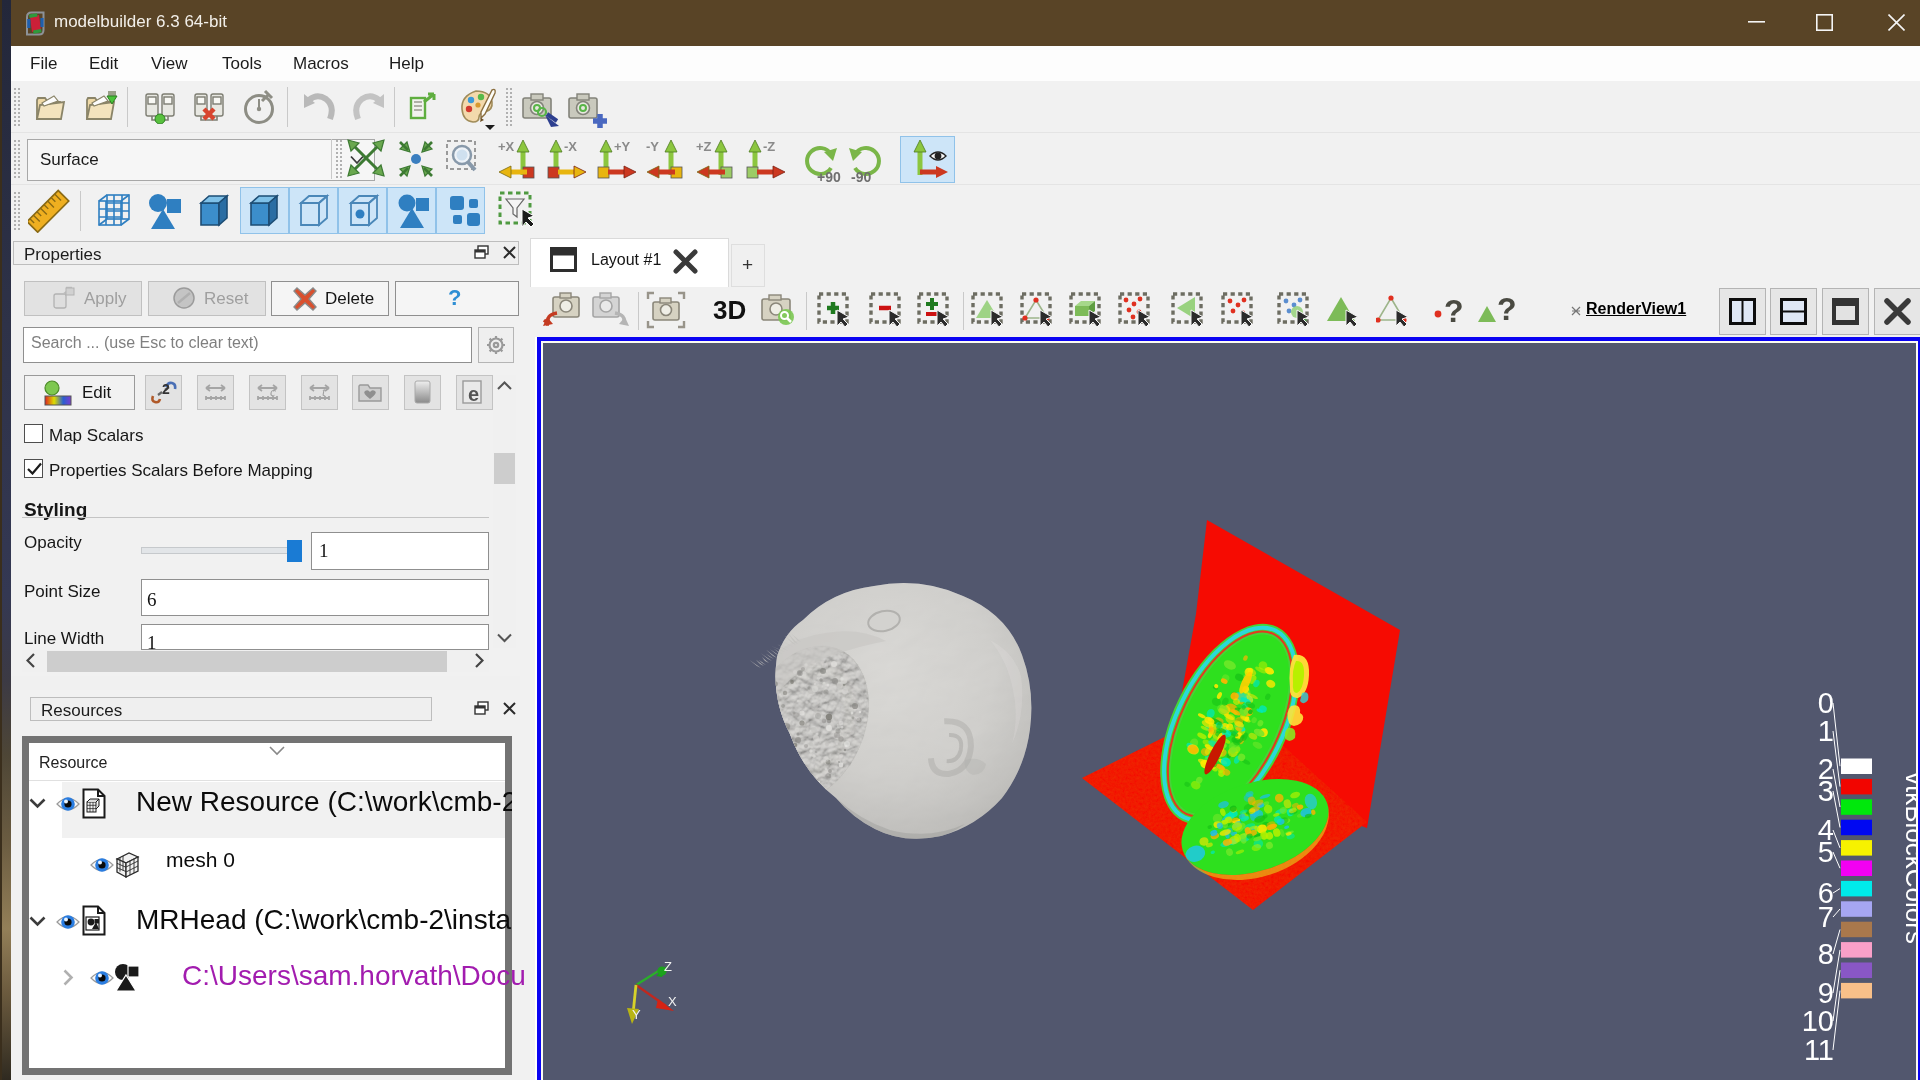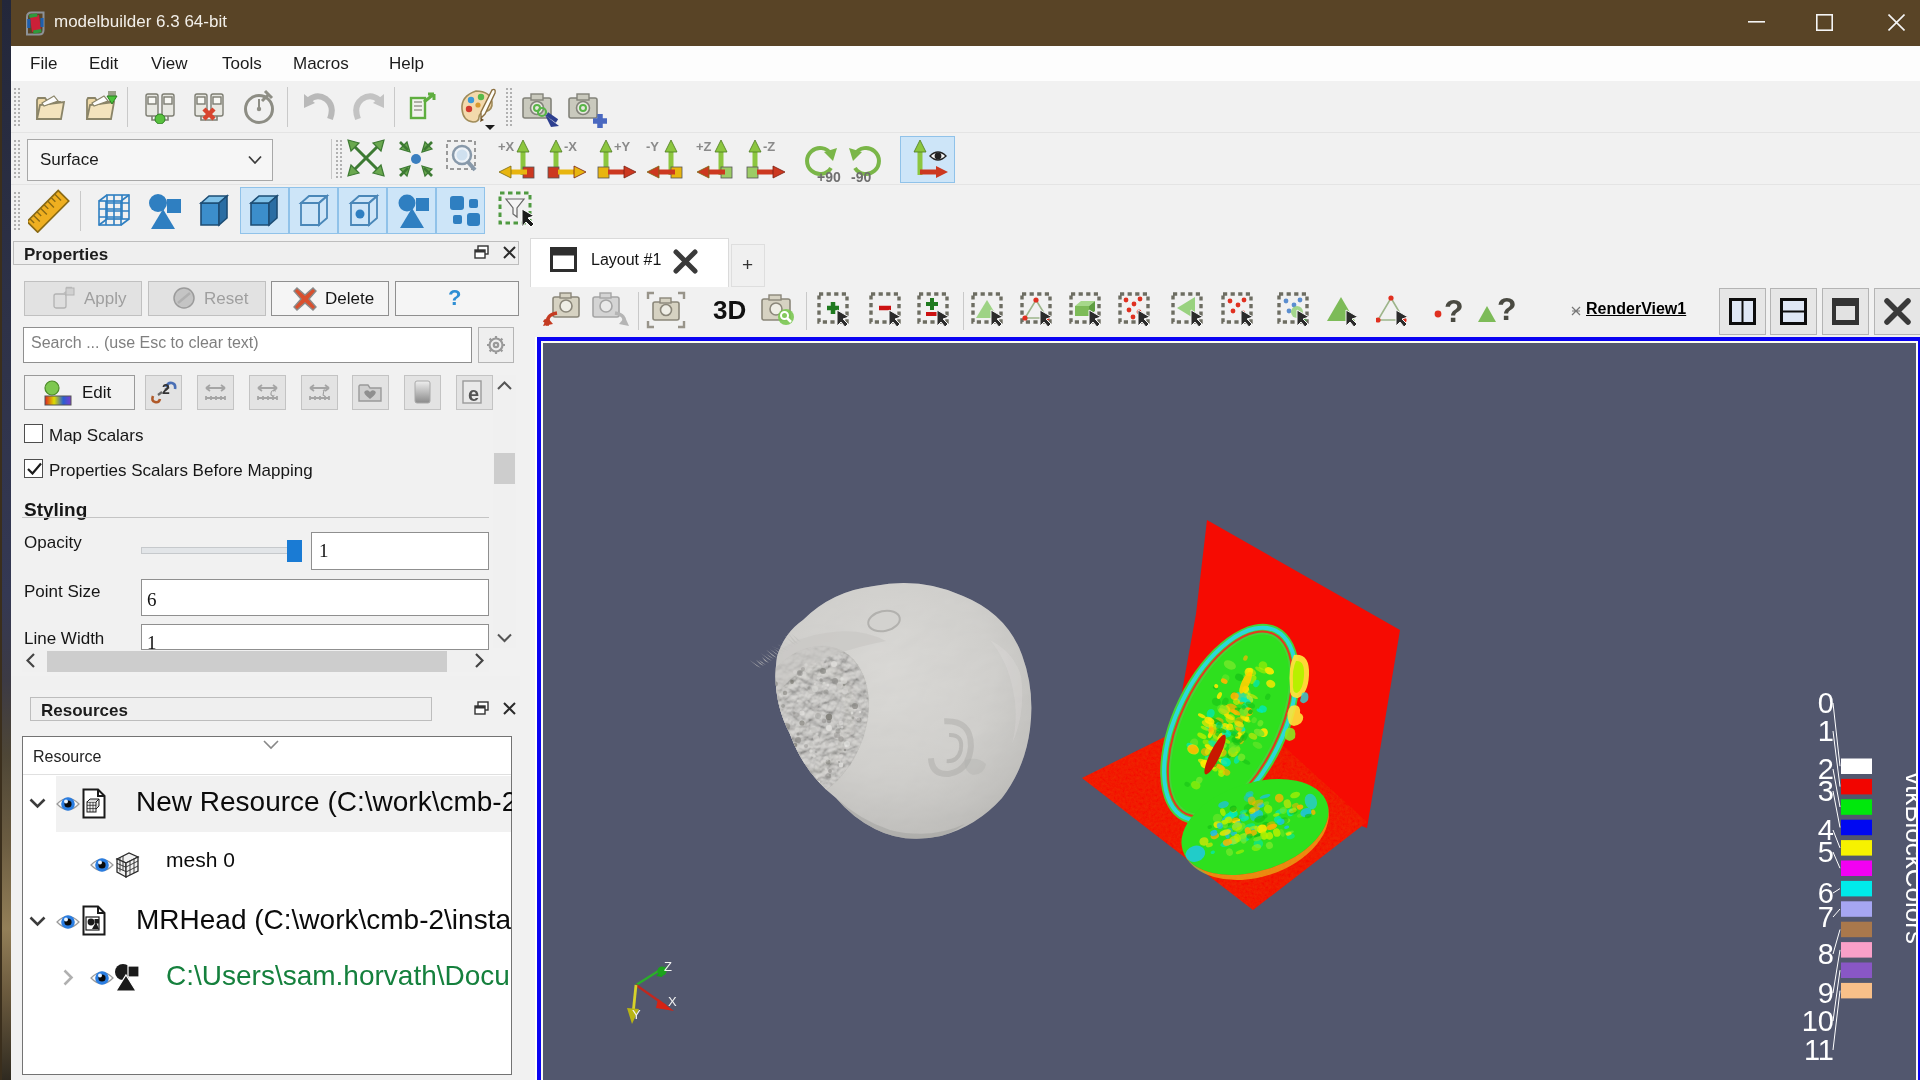--- a/index.html
+++ b/index.html
@@ -21,21 +21,21 @@
   #tb2 { left:11px; top:133px; width:1909px; height:52px; background:#f1f1f1; border-bottom:1px solid #e4e4e4;}
   #tb3 { left:11px; top:185px; width:1909px; height:52px; background:#f1f1f1; }
   .grip { position:absolute; width:7px; background-image:radial-gradient(circle,#b0b0b0 1px,transparent 1.2px); background-size:4px 4px; }
   .vsep { position:absolute; width:1px; background:#c9c9c9; }
   .combo { position:absolute; background:#f6f6f6; border:1px solid #a8a8a8; font-size:17px; color:#1b1b1b; }
   .combo span.t { position:absolute; left:12px; top:50%; transform:translateY(-50%); }
   .combo svg.chev { position:absolute; right:10px; top:50%; transform:translateY(-50%); }
   .hlbtn { position:absolute; background:#cde5f8; border:1px solid #90c2e9; }
   
   .dockhdr { position:absolute; background:#efefef; border:1px solid #bdbdbd; font-size:17px; color:#1c1c1c; }
-  .dockhdr span { position:absolute; left:10px; top:3px;font-weight:bold; }
+  .dockhdr span { position:absolute; left:10px; top:3px; }
   .pbtn-dis { position:absolute; background:#e2e2e2; border:1px solid #c0c0c0; color:#9f9f9f; font-size:18px; }
   .pbtn-en  { position:absolute; background:#f5f5f5; border:1px solid #8f8f8f; color:#101010; font-size:18px; }
   .ck { position:absolute; width:19px; height:19px; background:#fff; border:1px solid #4e4e4e; }
   .lbl { position:absolute; font-size:17px; color:#161616; }
   .inputbox { position:absolute; background:#ffffff; border:1px solid #8f8f8f; font-size:19px; color:#111; }
   .scrollthumb { background:#cdcdcd; position:absolute; }
   
   #tabbar { left:530px; top:237px; width:1390px; height:50px; background:#f1f1f1; }
   #tab1 { position:absolute; left:0; top:1px; width:199px; height:49px; background:#ffffff; border:1px solid #d9d9d9; border-bottom:none; }
   #tab2 { position:absolute; left:199px; top:6px; width:36px; height:44px; background:#f1f1f1; border:1px solid #dcdcdc; border-bottom:none; }
@@ -157,21 +157,21 @@
 </svg>
 <svg class="abs" style="left:567px;top:90px" width="44" height="40" viewBox="0 0 44 40">
   <rect x="2" y="8" width="28" height="20" rx="2" fill="#c9c9bd" stroke="#83837a" stroke-width="1.6"></rect>
   <rect x="10" y="4" width="12" height="6" fill="#c9c9bd" stroke="#83837a" stroke-width="1.4"></rect>
   <circle cx="16" cy="18" r="6.5" fill="#e8e8e0" stroke="#83837a" stroke-width="1.6"></circle>
   <circle cx="16" cy="18" r="3" fill="none" stroke="#58b548" stroke-width="2"></circle>
   <path d="M33 24 v14 M26 31 h14" stroke="#4a68c0" stroke-width="5.5"></path>
 </svg>
 <div id="tb2" class="abs"></div>
 <div class="grip" style="left:13px;top:139px;height:40px"></div>
-<div class="combo" style="left:27px;top:139px;width:246px;height:42px">
+<div class="combo" style="left:27px;top:139px;width:348px;height:42px">
       <span class="t">Surface</span>
 <svg class="chev" width="14" height="9">
         <path d="M1 1 L7 7.5 L13 1" stroke="#3c3c3c" stroke-width="1.8" fill="none"></path>
       </svg>
     </div>
 <div class="vsep" style="left:331px;top:139px;height:40px"></div>
 <div class="grip" style="left:335px;top:139px;height:40px"></div>
 <svg class="abs" style="left:345px;top:137px" width="42" height="44" viewBox="0 0 42 44">
  <g stroke="#3d7a33" stroke-width="1.2" fill="#6aa84f">
   <path d="M21 21 L7 7" stroke-width="3" fill="none"></path>
@@ -484,21 +484,21 @@
       <span>Resources</span>
     </div>
 <svg class="abs" style="left:474px;top:701px" width="15" height="15" viewBox="0 0 15 15">
  <rect x="4" y="1" width="10" height="8" fill="#fff" stroke="#333" stroke-width="1.4"></rect>
  <rect x="1" y="5" width="10" height="8" fill="#fff" stroke="#333" stroke-width="1.4"></rect>
       <rect x="1" y="5" width="10" height="2.5" fill="#333"></rect>
 </svg>
 <svg class="abs" style="left:503px;top:702px" width="13" height="13">
       <path d="M1 1 L12 12 M12 1 L1 12" stroke="#2b2b2b" stroke-width="2"></path>
     </svg>
-<div class="abs" style="left:22px;top:736px;width:490px;height:339px;background:#ffffff;border:1px solid #737373;overflow:hidden">
+<div class="abs" style="left:22px;top:736px;width:490px;height:339px;background:#ffffff;border:7px solid #737373;overflow:hidden">
  <svg class="abs" style="left:240px;top:3px" width="16" height="10">
         <path d="M1 1 L8 8 L15 1" stroke="#888" stroke-width="1.6" fill="none"></path>
       </svg>
  <div class="abs" style="left:10px;top:11px;font-size:16px;color:#222">Resource</div>
  <div class="abs" style="left:0;top:37px;width:490px;height:1px;background:#e0e0e0"></div>
  <div class="abs" style="left:33px;top:39px;width:457px;height:56px;background:#f1f1f1"></div>
 </div>
 <svg class="abs" style="left:82px;top:788px" width="24" height="31" viewBox="0 0 24 31">
  <path d="M1.5 1.5 L16 1.5 L22.5 8 L22.5 29.5 L1.5 29.5Z" fill="#fff" stroke="#1a1a1a" stroke-width="2"></path>
  <path d="M16 1.5 L16 8 L22.5 8" fill="none" stroke="#1a1a1a" stroke-width="2"></path>
@@ -560,21 +560,21 @@
  <path d="M1 9 Q12 -2.5 23 9 Q12 20.5 1 9Z" fill="#f8f8f8" stroke="#9a9a9a" stroke-width="1.2"></path>
  <circle cx="12" cy="9" r="6.8" fill="#2a7de1"></circle>
  <circle cx="12" cy="9" r="3.6" fill="#0a0a0a"></circle>
  <circle cx="10" cy="6.5" r="2" fill="#eaf4ff"></circle>
 </svg>
 <svg class="abs" style="left:114px;top:962px" width="27" height="29" viewBox="0 0 27 29">
  <circle cx="9" cy="10" r="8" fill="#1a1a1a"></circle>
  <rect x="14" y="4" width="11" height="11" fill="#1a1a1a" stroke="#fff" stroke-width="1.2"></rect>
  <polygon points="12,13 22,29 2,29" fill="#1a1a1a" stroke="#fff" stroke-width="1.2"></polygon>
 </svg>
-<div class="abs" style="left:166px;top:960px;width:346px;height:36px;overflow:hidden;font-size:28px;color:#15803d;white-space:nowrap">C:\Users\sam.horvath\Docu</div>
+<div class="abs" style="left:182px;top:960px;width:346px;height:36px;overflow:hidden;font-size:28px;color:#a21caf;white-space:nowrap">C:\Users\sam.horvath\Docu</div>
 <div id="tabbar" class="abs"></div>
     <div id="tab1" class="abs" style="left:530px;top:238px;width:199px;height:49px;background:#fff;border:1px solid #dadada;border-bottom:none"></div>
 <div id="tab2" class="abs" style="left:731px;top:244px;width:34px;height:43px;background:#f0f0f0;border:1px solid #dedede"></div>
 <svg class="abs" style="left:550px;top:247px" width="27" height="25" viewBox="0 0 27 25">
  <rect x="1.5" y="1.5" width="24" height="22" fill="#fff" stroke="#2e2e2e" stroke-width="3"></rect>
  <rect x="1.5" y="1.5" width="24" height="7" fill="#2e2e2e"></rect>
 </svg>
 <div class="abs" style="left:591px;top:251px;font-size:16px;color:#141414">Layout #1</div>
 <svg class="abs" style="left:672px;top:248px" width="27" height="27" viewBox="0 0 27 27">
       <path d="M4 4 L23 23 M23 4 L4 23" stroke="#3a3a3a" stroke-width="5" stroke-linecap="round"></path>

